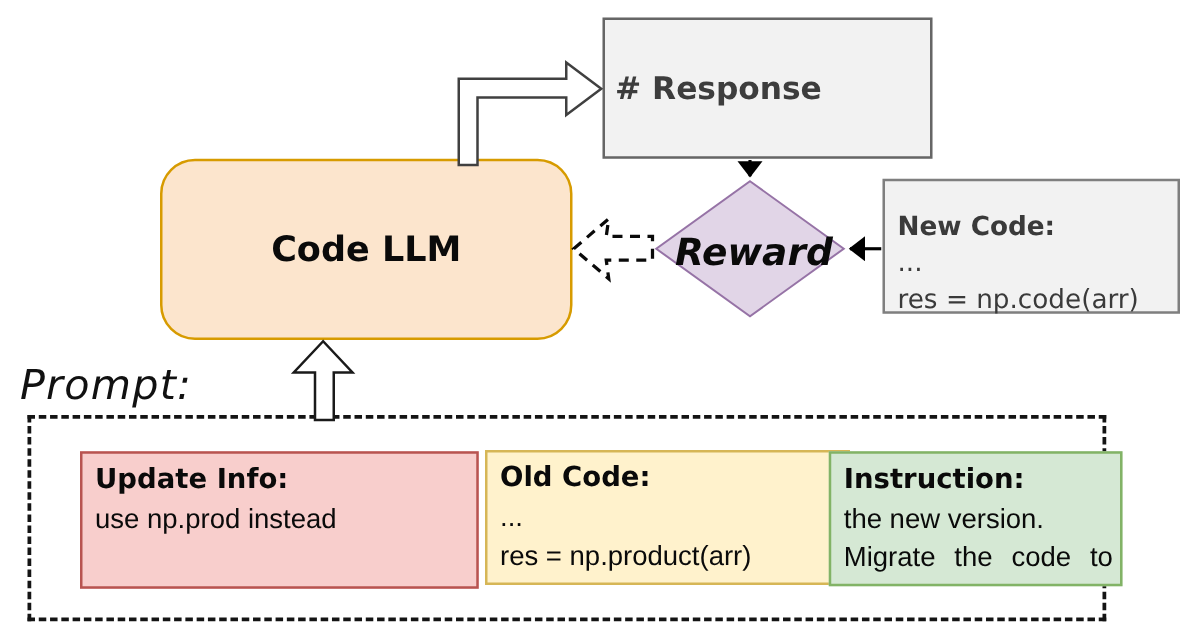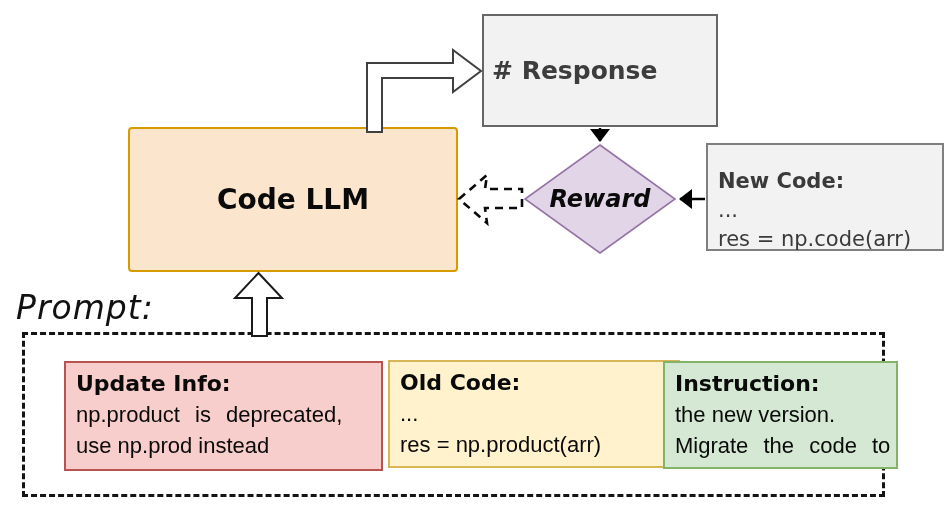--- a/index.html
+++ b/index.html
@@ -5,46 +5,46 @@
   html,body{margin:0;padding:0;}
   body{
     width:950px;height:506px;position:relative;background:#ffffff;
     font-family:"DejaVu Sans",sans-serif;overflow:hidden;
   }
   .node{position:absolute;box-sizing:border-box;}
 
   
   .code-llm{
     left:128px;top:127px;width:330px;height:145px;
-    background:#FCE5CD;border:2px solid #D79B00;border-radius:4px;
+    background:#FCE5CD;border:2px solid #D79B00;border-radius:28px;
     display:flex;align-items:center;justify-content:center;
     font-size:28px;font-weight:700;color:#0a0a0a;
   }
 
   
   .response{
-    left:482px;top:14px;width:236px;height:113px;
+    left:482px;top:14px;width:264px;height:113px;
     background:#F2F2F2;border:2px solid #666666;
     display:flex;align-items:center;
     font-size:25px;font-weight:700;color:#3D3D3D;
     padding-left:8px;
   }
 
   
   .new-code{
     left:706px;top:143px;width:238px;height:108px;
     background:#F2F2F2;border:2px solid #7F7F7F;
     padding:22px 10px;color:#3A3A3A;font-size:21px;line-height:29px;
   }
   .new-code .nc-title{font-weight:700;}
 
   
   .reward-label{
     left:540px;top:185px;width:120px;text-align:center;
-    font-size:24px;font-weight:700;font-style:italic;color:#0a0a0a;
+    font-size:30px;font-weight:700;font-style:italic;color:#0a0a0a;
   }
 
   
   .prompt-label{
     left:16px;top:288px;font-size:33px;font-style:italic;color:#111111;
     letter-spacing:1px;
   }
 
   
   .prompt-container{
@@ -68,21 +68,20 @@
 
   
   svg.overlay{position:absolute;left:0;top:0;pointer-events:none;}
 </style>
 </head>
 <body>
 
 <div class="node prompt-container">
   <div class="pbox update-info">
     <div class="p-title">Update Info:</div>
-    <div class="p-body wide">np.product is deprecated,</div>
     <div class="p-body">use np.prod instead</div>
   </div>
   <div class="pbox old-code">
     <div class="p-title">Old Code:</div>
     <div class="p-body">...</div>
     <div class="p-body">res = np.product(arr)</div>
   </div>
   <div class="pbox instruction">
     <div class="p-title">Instruction:</div>
     <div class="p-body">the new version.</div>

